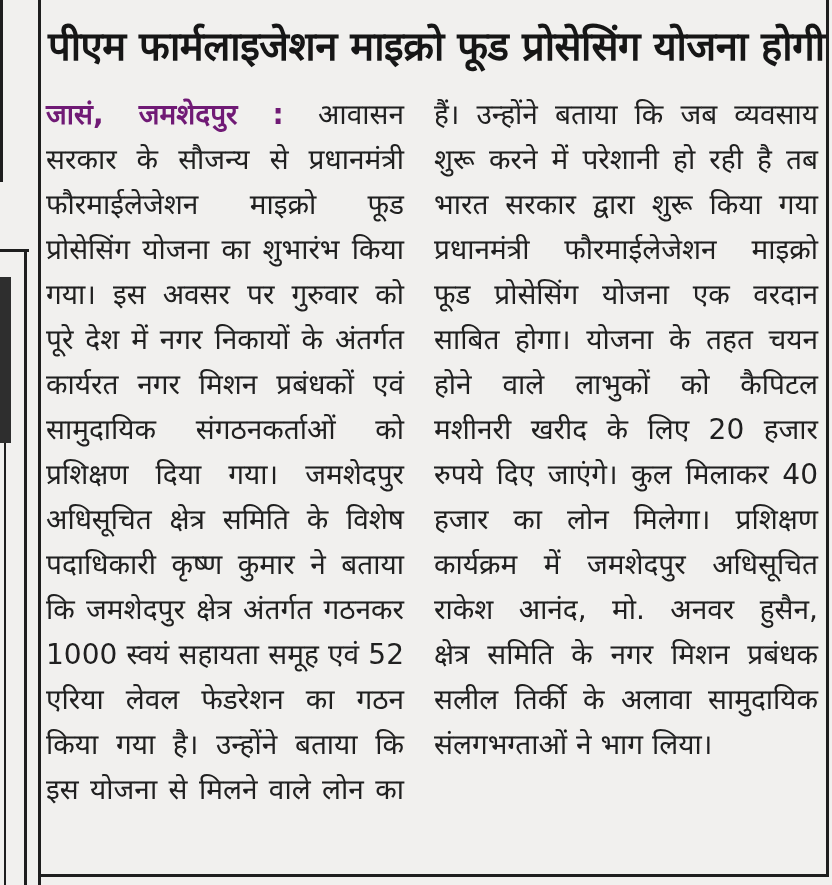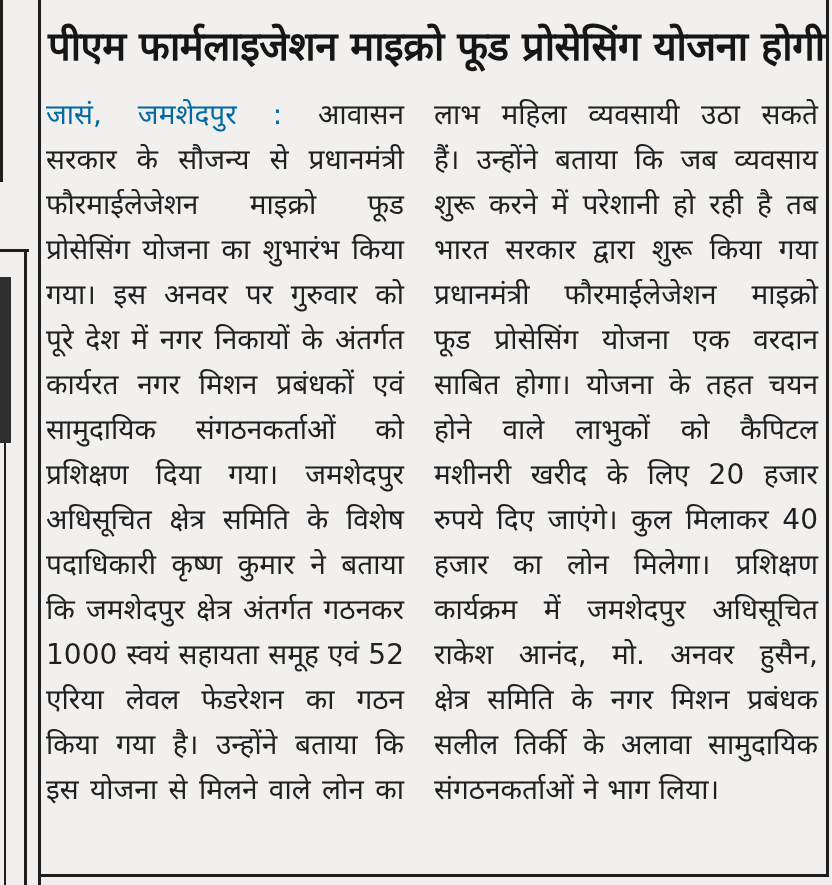--- a/index.html
+++ b/index.html
@@ -53,21 +53,21 @@
   .column-right { left: 434px; width: 384px; }
   .line {
     height: 45px;
     line-height: 45px;
     white-space: nowrap;
     text-align: justify;
     text-align-last: justify;
     overflow: visible;
   }
   .line.no-justify { text-align-last: left; }
-  .dateline-lead { font-weight: 400; color: #0369a1; }
+  .dateline-lead { font-weight: 700; color: #701a75; }
 </style>
 </head>
 <body>
 
 <div class="scan">
 
   <div class="rule left-edge-rule-top"></div>
   <div class="rule adjacent-box-top"></div>
   <div class="rule adjacent-box-right"></div>
   <div class="rule adjacent-black-bar"></div>
@@ -79,46 +79,45 @@
   <div class="headline">पीएम फार्मलाइजेशन माइक्रो फूड प्रोसेसिंग योजना होगी वरदान</div>
 
   <div class="column column-left">
     <div class="line">
       <span class="dateline-lead">जासं, जमशेदपुर :</span>
       <span>आवासन</span>
     </div>
     <div class="line">सरकार के सौजन्य से प्रधानमंत्री</div>
     <div class="line">फौरमाईलेजेशन माइक्रो फूड</div>
     <div class="line">प्रोसेसिंग योजना का शुभारंभ किया</div>
-    <div class="line">गया। इस अनवर पर गुरुवार को</div>
+    <div class="line">गया। इस अवसर पर गुरुवार को</div>
     <div class="line">पूरे देश में नगर निकायों के अंतर्गत</div>
     <div class="line">कार्यरत नगर मिशन प्रबंधकों एवं</div>
     <div class="line">सामुदायिक संगठनकर्ताओं को</div>
     <div class="line">प्रशिक्षण दिया गया। जमशेदपुर</div>
     <div class="line">अधिसूचित क्षेत्र समिति के विशेष</div>
     <div class="line">पदाधिकारी कृष्ण कुमार ने बताया</div>
     <div class="line">कि जमशेदपुर क्षेत्र अंतर्गत गठनकर</div>
     <div class="line">1000 स्वयं सहायता समूह एवं 52</div>
     <div class="line">एरिया लेवल फेडरेशन का गठन</div>
     <div class="line">किया गया है। उन्होंने बताया कि</div>
     <div class="line">इस योजना से मिलने वाले लोन का</div>
   </div>
 
   <div class="column column-right">
-    <div class="line">लाभ महिला व्यवसायी उठा सकते</div>
     <div class="line">हैं। उन्होंने बताया कि जब व्यवसाय</div>
     <div class="line">शुरू करने में परेशानी हो रही है तब</div>
     <div class="line">भारत सरकार द्वारा शुरू किया गया</div>
     <div class="line">प्रधानमंत्री फौरमाईलेजेशन माइक्रो</div>
     <div class="line">फूड प्रोसेसिंग योजना एक वरदान</div>
     <div class="line">साबित होगा। योजना के तहत चयन</div>
     <div class="line">होने वाले लाभुकों को कैपिटल</div>
     <div class="line">मशीनरी खरीद के लिए 20 हजार</div>
     <div class="line">रुपये दिए जाएंगे। कुल मिलाकर 40</div>
     <div class="line">हजार का लोन मिलेगा। प्रशिक्षण</div>
     <div class="line">कार्यक्रम में जमशेदपुर अधिसूचित</div>
     <div class="line">राकेश आनंद, मो. अनवर हुसैन,</div>
     <div class="line">क्षेत्र समिति के नगर मिशन प्रबंधक</div>
     <div class="line">सलील तिर्की के अलावा सामुदायिक</div>
-    <div class="line no-justify">संगठनकर्ताओं ने भाग लिया।</div>
+    <div class="line no-justify">संलगभग्ताओं ने भाग लिया।</div>
   </div>
 
 </div>
 
 </body></html>

